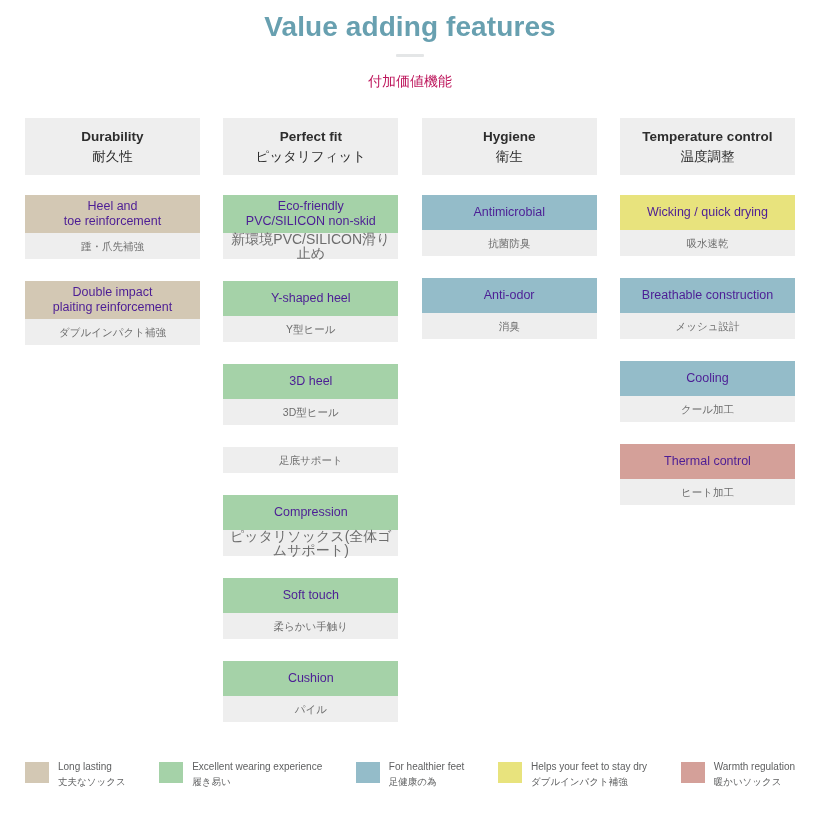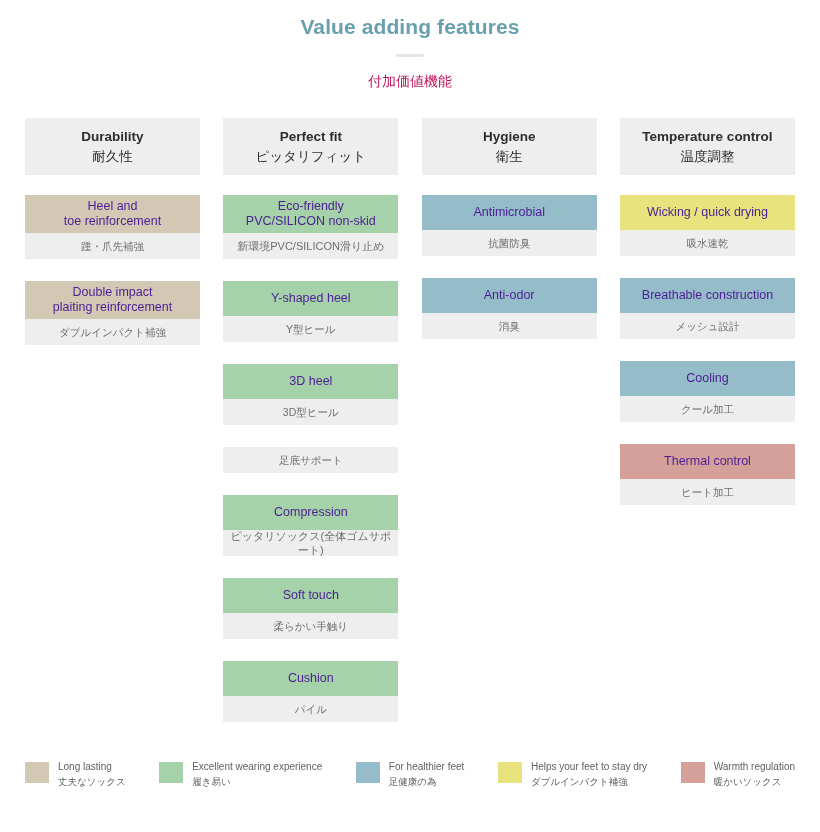--- a/index.html
+++ b/index.html
@@ -19,21 +19,21 @@
     background: #ffffff;
   }
 
   
   .title-block {
     width: 100%;
     padding-top: 13px;
     text-align: center;
   }
   .main-title {
-    font-size: 21px;
+    font-size: 28px;
     font-weight: bold;
     color: #68a0b0;
     letter-spacing: 0.1px;
     line-height: 28px;
   }
   .title-divider {
     width: 28px;
     height: 3px;
     background: #e4e6e7;
     margin: 13px auto 0 auto;
@@ -110,21 +110,21 @@
     background: #eeeeee;
     display: flex;
     align-items: center;
     justify-content: center;
     text-align: center;
     color: #6d6d6d;
     font-size: 10.5px;
     line-height: 14px;
     padding: 0 3px;
   }
-  .card-caption.small { font-size: 11px; }
+  .card-caption.small { font-size: 14px; }
 
   
   .tone-beige  { background: #d3c8b4; }
   .tone-green  { background: #a5d2a8; }
   .tone-blue   { background: #94bcc9; }
   .tone-yellow { background: #e8e37d; }
   .tone-salmon { background: #d4a099; }
 
   
   .legend {

